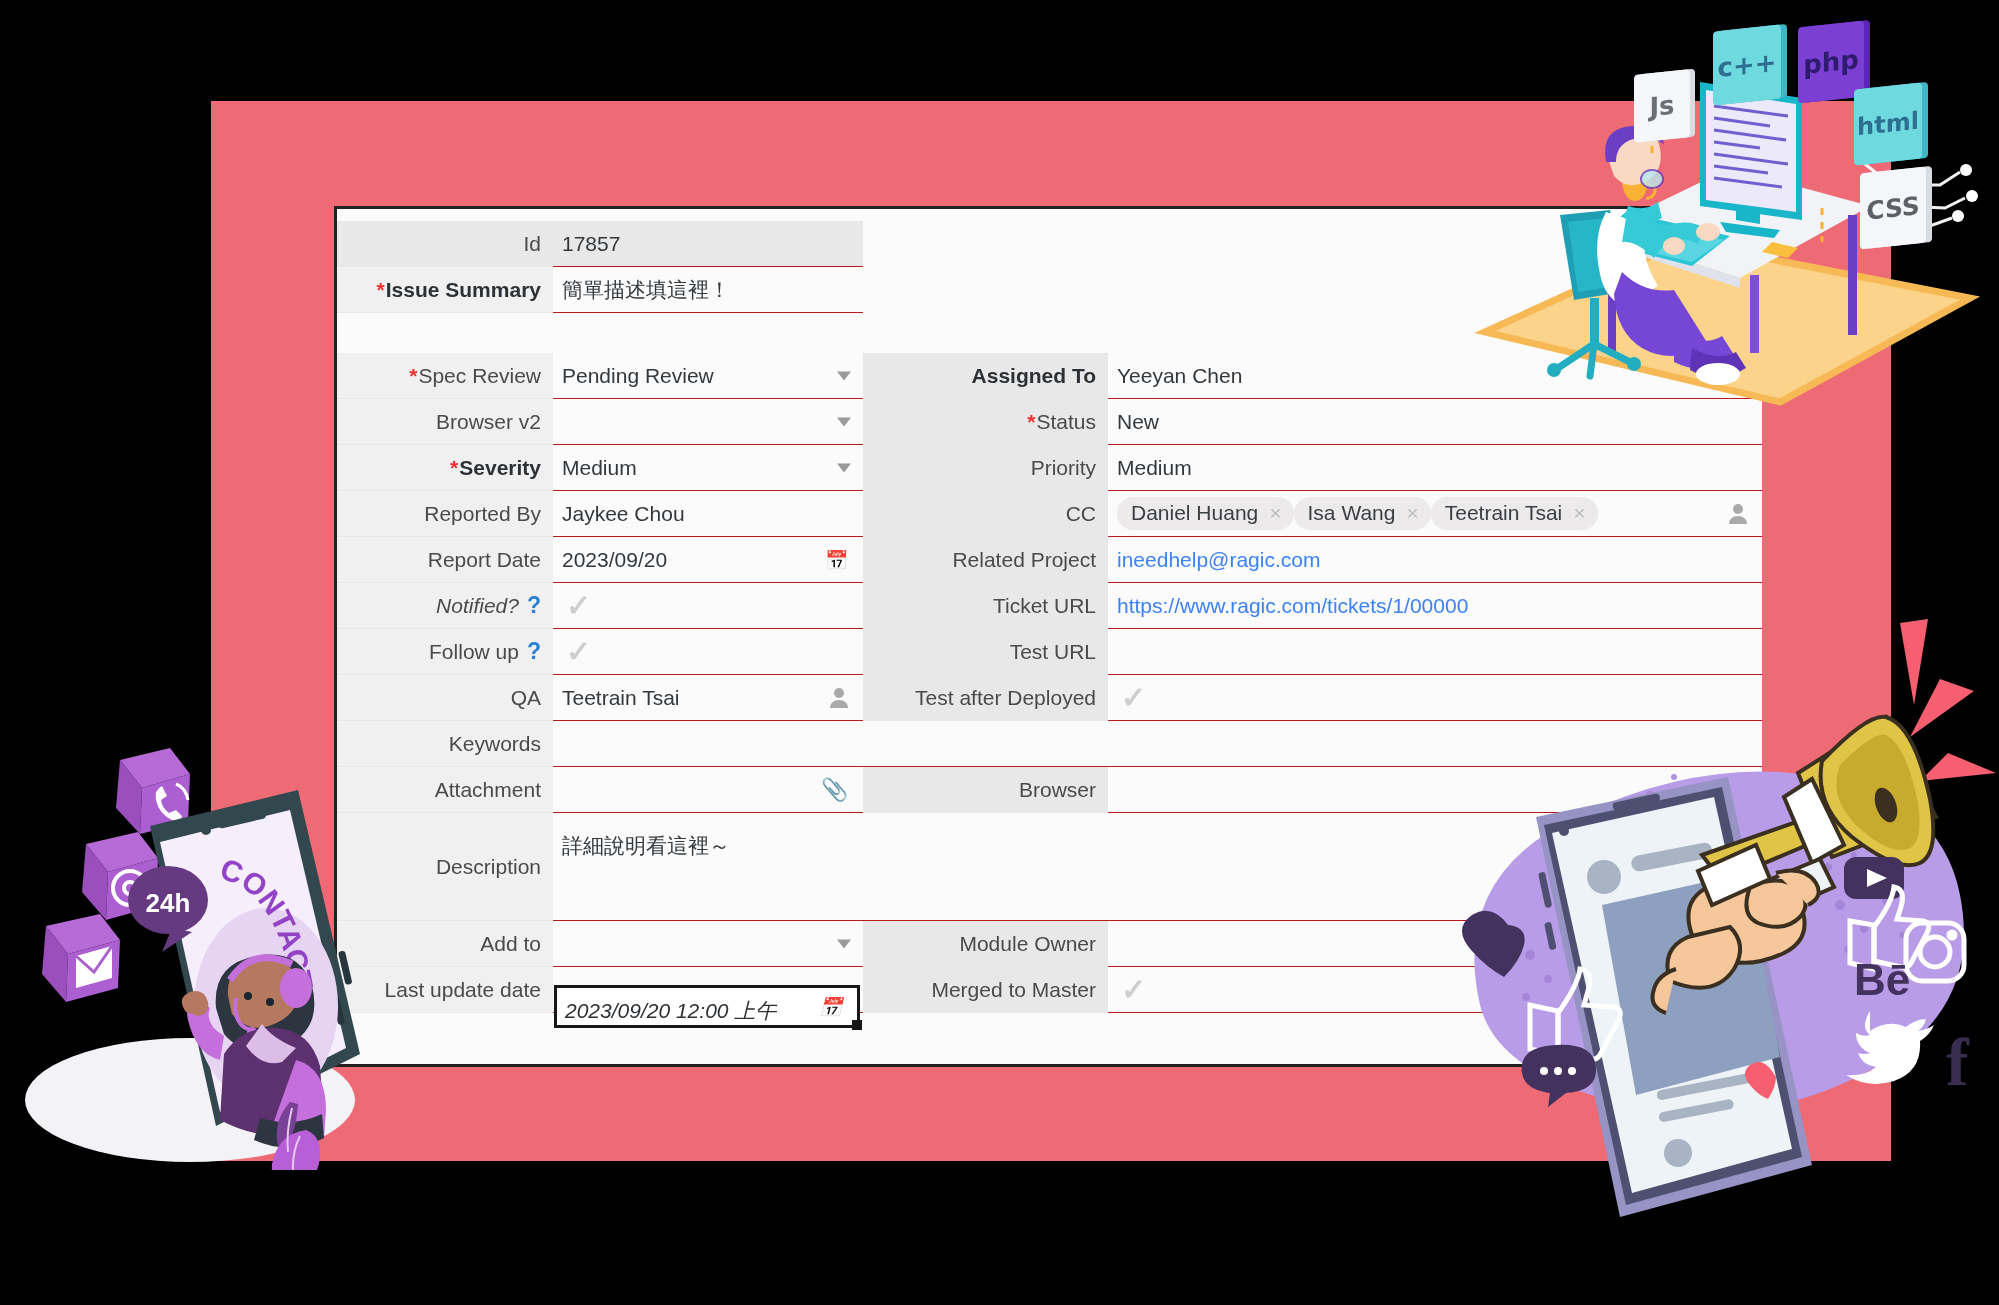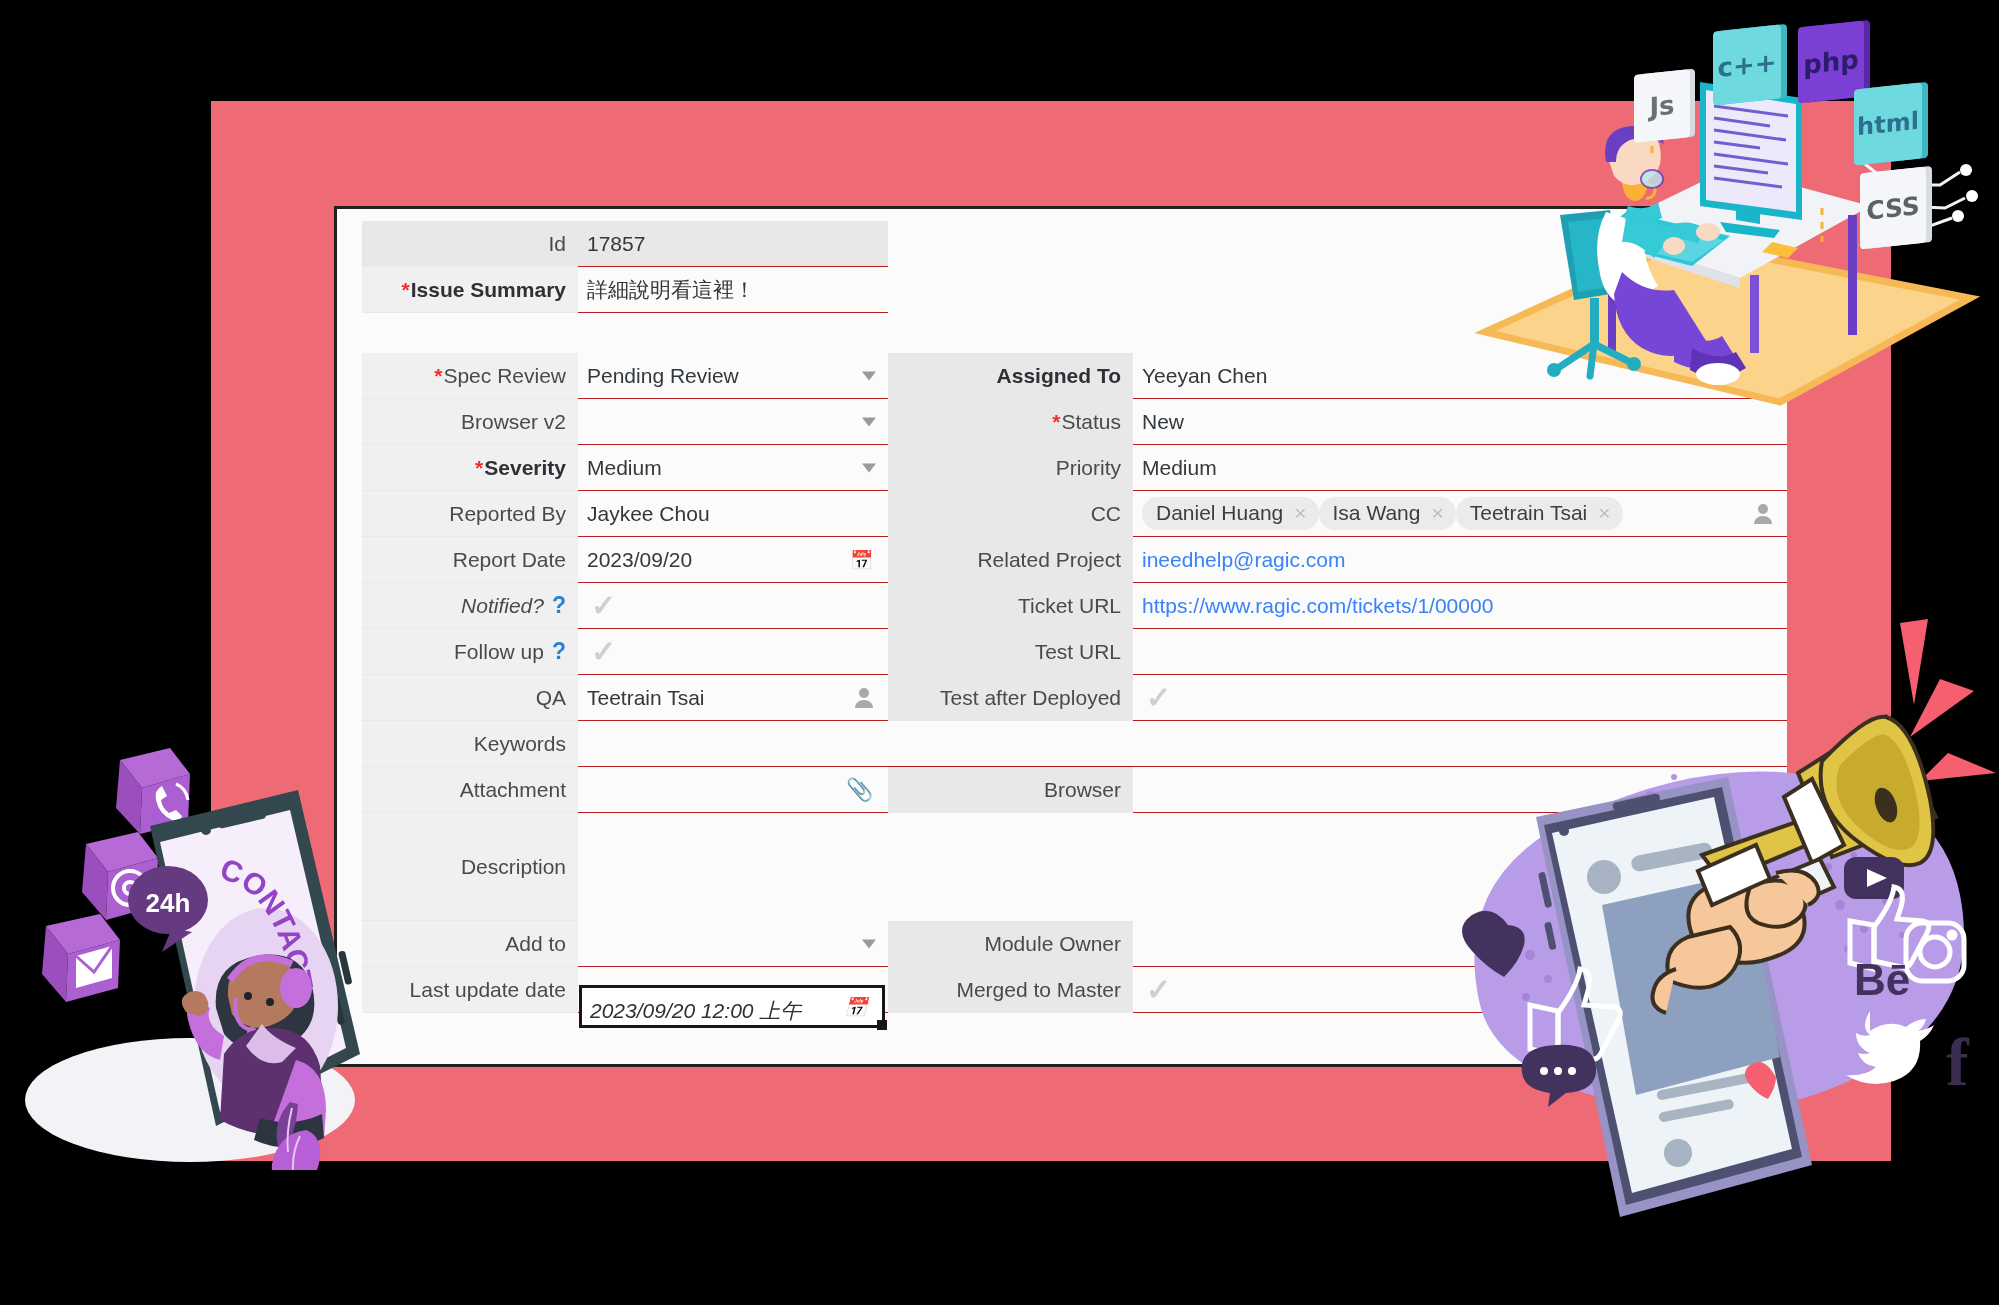--- a/index.html
+++ b/index.html
@@ -18,21 +18,20 @@
     background: #ee6b75;
   }
 
   
   .form-card {
     position: absolute; left: 334px; top: 206px;
     width: 1428px; height: 861px;
     background: #fbfbfb;
     border: 3px solid #241f20;
     z-index: 6;
-    padding-left: 25px;
   }
 
   
   .row { display: flex; width: 100%; }
   .lbl {
     background: #f0f0f0;
     color: #4a4a4a;
     font-size: 21px;
     display: flex; align-items: center; justify-content: flex-end;
     padding-right: 12px;
@@ -163,21 +162,21 @@
           <span>17857</span>
         </div>
       </div>
 
       <div class="row top-row">
         <div class="lbl bold">
           <span class="req">*</span>
             <span>Issue Summary</span>
         </div>
         <div class="val">
-          <span>詳細說明看這裡！</span>
+          <span>簡單描述填這裡！</span>
         </div>
       </div>
     </div>
 
     <div class="gap"></div>
 
     <div class="mrow">
       <div class="lbl c1">
         <span class="req">*</span>
           <span>Spec Review</span>
@@ -349,20 +348,23 @@
       </div>
       <div class="val c4">
         <span></span>
         <span class="caret"></span>
       </div>
     </div>
 
     <div class="mrow desc-row">
       <div class="lbl c1">
         <span>Description</span>
+      </div>
+      <div class="val" style="width:1209px">
+        <span>詳細說明看這裡～</span>
       </div>
     </div>
 
     <div class="mrow">
       <div class="lbl c1">
         <span>Add to</span>
       </div>
       <div class="val c2">
         <span></span>
         <span class="caret"></span>

